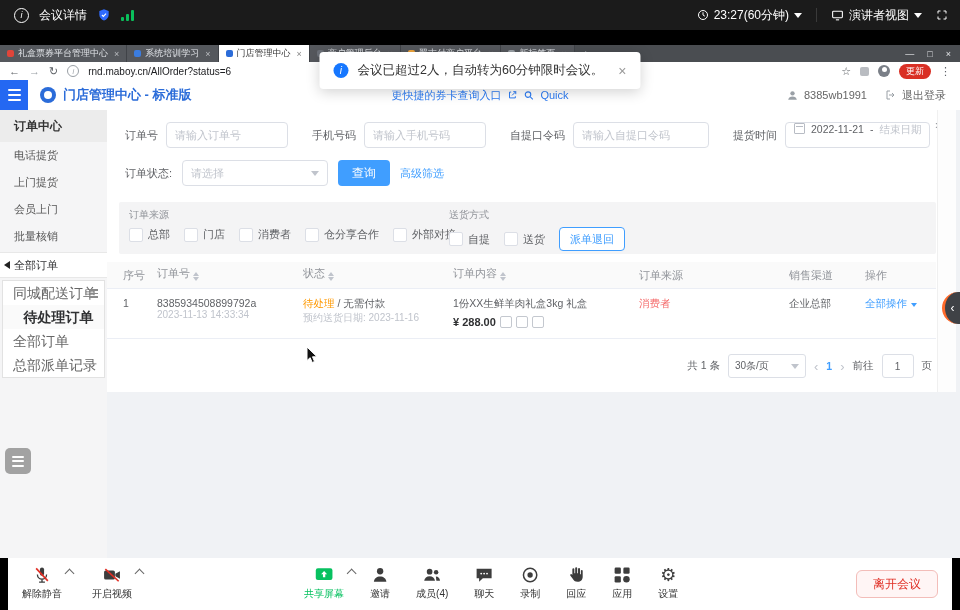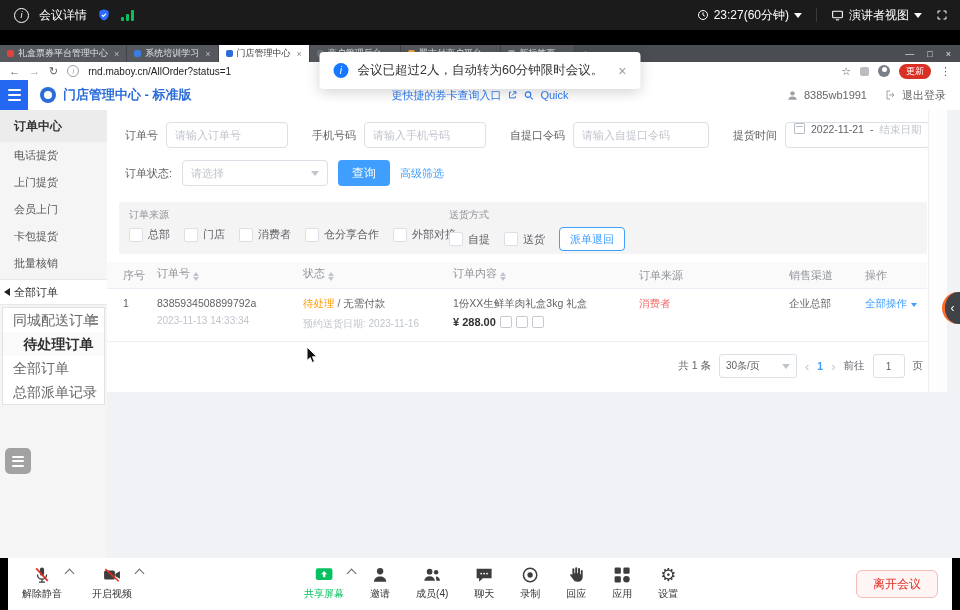--- a/index.html
+++ b/index.html
@@ -61,21 +61,21 @@
   .side-subpanel{margin:2px 2px 0 2px;background:#fff;border:1px solid #e2e2e2;}
   .sub-item{position:relative;height:24px;line-height:24px;padding-left:10px;font-size:14px;color:#666;white-space:nowrap;}
   .sub-item.active{color:#303133;font-weight:bold;background:#fafafa;text-align:center;}
   .eq-icon{position:absolute;right:6px;top:8px;display:flex;flex-direction:column;gap:2px;}
   .eq-icon i{display:block;width:9px;height:1.5px;background:#8a8a8a;}
   .side-widget{position:absolute;left:5px;top:338px;width:26px;height:26px;background:#9b9b9b;border-radius:5px;opacity:.92;display:flex;flex-direction:column;align-items:center;justify-content:center;gap:2.5px;}
   .side-widget i{display:block;width:12px;height:2px;background:#fff;border-radius:1px;}
 
   
   .main{position:absolute;top:30px;left:107px;right:0;bottom:0;background:#f0f2f5;}
-  .content-card{position:absolute;top:0;left:0;right:13px;height:282px;background:#fff;}
+  .content-card{position:absolute;top:0;left:0;right:4px;height:282px;background:#fff;}
   .collapse-ic{position:absolute;right:14px;top:8px;color:#909399;font-size:12px;}
   .frow{position:absolute;left:18px;display:flex;align-items:center;font-size:11px;color:#606266;}
   .frow1{top:12px;gap:8px;}
   .frow2{top:50px;gap:10px;}
   .flabel{white-space:nowrap;}
   .fgap{width:8px;}
   input.fin{height:24px;border:1px solid #dcdfe6;border-radius:4px;padding:0 8px;font-size:11px;color:#606266;outline:none;font-family:inherit;background:#fff;}
   input.fin::placeholder{color:#c0c4cc;}
   .in-order{width:104px}.in-phone{width:104px}.in-code{width:118px}
   .datebox{height:24px;border:1px solid #dcdfe6;border-radius:4px;display:flex;align-items:flex-start;gap:6px;padding:0 8px;font-size:10.5px;color:#606266;background:#fff;}
@@ -102,21 +102,21 @@
   .c-no{width:146px;flex:0 0 auto;}
   .c-st{width:150px;flex:0 0 auto;}
   .c-ct{width:186px;flex:0 0 auto;}
   .c-src{width:150px;flex:0 0 auto;}
   .c-ch{width:76px;flex:0 0 auto;}
   .c-act{flex:1;}
   .sort{display:inline-flex;flex-direction:column;gap:1px;margin-left:3px;vertical-align:1px;}
   .sort i{display:block;width:0;height:0;border:3px solid transparent;}
   .sort .up{border-bottom:4px solid #c0c4cc;}
   .sort .dn{border-top:4px solid #c0c4cc;}
-  .sub-gray{color:#c0c4cc;font-size:10px;margin-top:6px;}
+  .sub-gray{color:#c0c4cc;font-size:10px;margin-top:0;}
   .st-orange{color:#ff9900;}
   .price{font-size:11px;font-weight:bold;color:#303133;margin-top:5px;display:flex;align-items:center;gap:4px;}
   .mini-ic{width:10px;height:10px;border:1px solid #c4c8cf;border-radius:2px;}
   .src-red{color:#f56c6c;}
   .act-link{color:#409eff;display:flex;align-items:center;gap:4px;}
   .tri-dn-b{width:0;height:0;border:3.5px solid transparent;border-top:4.5px solid #409eff;margin-top:4px;}
 
   
   .pager{position:absolute;top:244px;right:24px;display:flex;align-items:center;gap:8px;font-size:10.5px;color:#606266;}
   .psel{width:64px;height:22px;border:1px solid #dcdfe6;border-radius:3px;display:flex;align-items:center;justify-content:space-between;padding:0 6px;font-size:10px;background:#fff;}
@@ -230,21 +230,21 @@
         <span>□</span>
         <span>×</span>
       </div>
     </div>
 
     <div class="addressbar">
       <span>←</span>
       <span class="addr-dim">→</span>
       <span>↻</span>
       <span class="site-info">i</span>
-      <span class="url">rnd.maboy.cn/AllOrder?status=1</span>
+      <span class="url">rnd.maboy.cn/AllOrder?status=6</span>
       <span class="addr-spacer"></span>
       <span>☆</span>
       <span class="puzzle"></span>
       <span class="avatar-dot"></span>
       <span class="update-pill">更新</span>
       <span>⋮</span>
     </div>
 
     <div class="app">
 
@@ -282,21 +282,20 @@
             <span>退出登录</span>
           </div>
         </div>
       </div>
 
       <div class="sidebar">
         <div class="side-section">订单中心</div>
         <div class="side-item">电话提货</div>
         <div class="side-item">上门提货</div>
         <div class="side-item">会员上门</div>
-        <div class="side-item">卡包提货</div>
         <div class="side-item">批量核销</div>
         <div class="side-group">
           <span class="tri-left"></span>
           <span>全部订单</span>
         </div>
         <div class="side-subpanel">
           <div class="sub-item">
             <span>同城配送订单</span>
             <span class="eq-icon">
                 <i></i>

